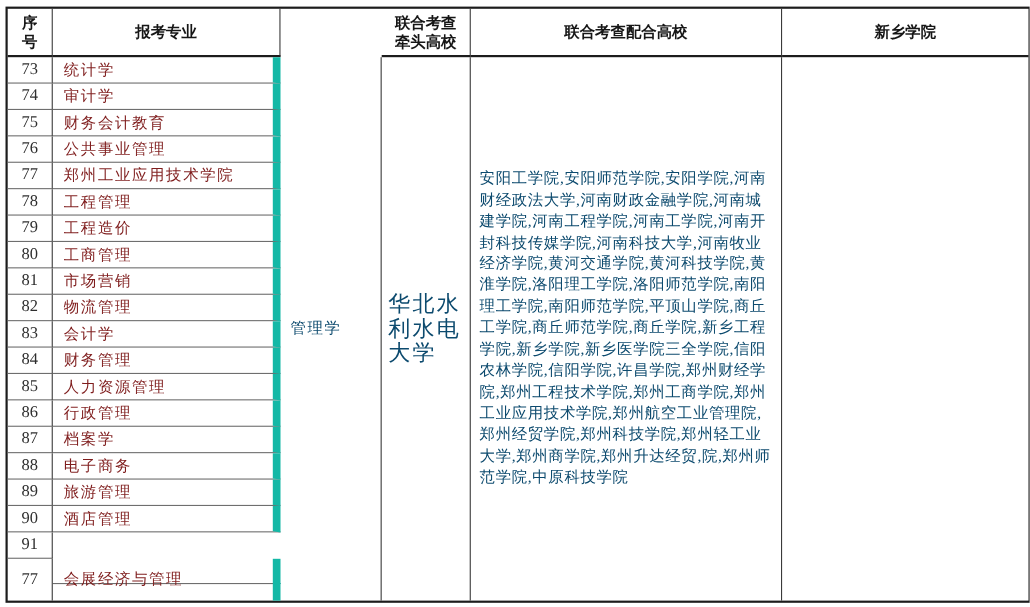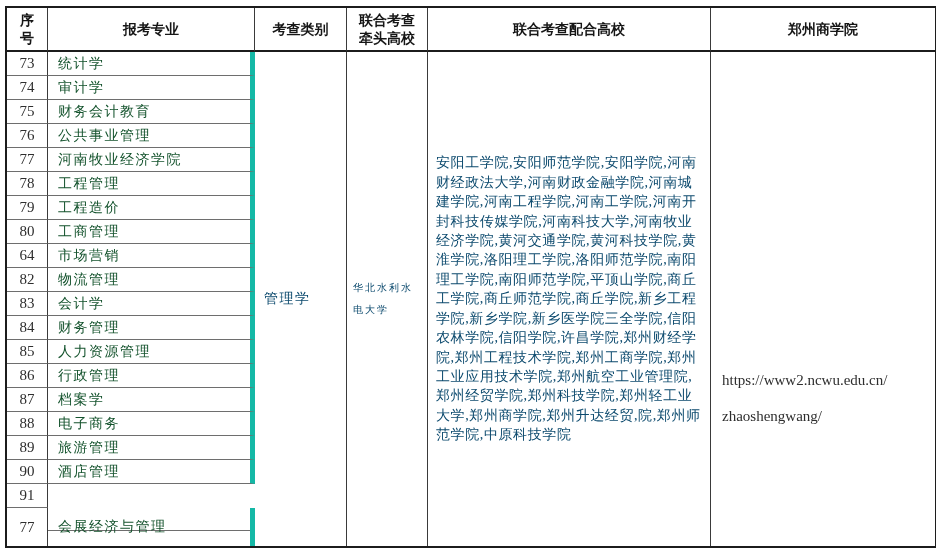--- a/index.html
+++ b/index.html
@@ -47,30 +47,30 @@
     border-bottom: 1px solid #6e6e6e;
     display: flex;
     align-items: center;
     justify-content: center;
     font-family: "Liberation Serif", serif;
     font-size: 15px;
     color: #2e2e2e;
   }
   .mcell {
     grid-column: 2;
-    border-right: 5px solid #14b8a6;
+    border-right: 7px solid #14b8a6;
     border-bottom: 1px solid #6e6e6e;
     display: flex;
     align-items: center;
     justify-content: flex-start;
     padding-left: 10px;
     font-family: "Liberation Serif", serif;
     font-size: 14px;
     letter-spacing: 1.5px;
-    color: #14532d;
+    color: #7f1d1d;
     white-space: nowrap;
     overflow: hidden;
   }
   .lastrow { border-bottom: none; }
   .vmerge {
     grid-row: 2 / span 20;
     border-right: 1px solid #3a3a3a;
     font-family: "Liberation Serif", serif;
     color: #0c4a6e;
   }
@@ -80,21 +80,21 @@
     align-items: center;
     padding-left: 9px;
     font-size: 14px;
     letter-spacing: 1.5px;
   }
   .lead {
     grid-column: 4;
     display: flex;
     align-items: center;
     padding: 0 5px 0 6px;
-    font-size: 10px;
+    font-size: 20px;
     letter-spacing: 2px;
     line-height: 22px;
     word-break: break-all;
   }
   .partners {
     grid-column: 5;
     display: flex;
     align-items: center;
     padding: 0 7px 0 8px;
     font-size: 14px;
@@ -116,43 +116,42 @@
   .url-line + .url-line { margin-top: 16px; }
 </style>
 </head>
 <body>
 
 <div class="page">
   <div class="tbl">
     <div class="hcell" style="grid-column:1">序
 号</div>
     <div class="hcell" style="grid-column:2">报考专业</div>
-    <div class="hcell" style="grid-column:3">考查类别</div>
     <div class="hcell" style="grid-column:5">联合考查配合高校</div>
     <div class="hcell" style="grid-column:4">联合考查
 牵头高校</div>
-    <div class="hcell" style="grid-column:6; border-right:none">郑州商学院</div>
+    <div class="hcell" style="grid-column:6; border-right:none">新乡学院</div>
 
     <div class="ncell" style="grid-row: 2;">73</div>
       <div class="mcell" style="grid-row: 2;">统计学</div>
       <div class="ncell" style="grid-row: 3;">74</div>
       <div class="mcell" style="grid-row: 3;">审计学</div>
       <div class="ncell" style="grid-row: 4;">75</div>
       <div class="mcell" style="grid-row: 4;">财务会计教育</div>
       <div class="ncell" style="grid-row: 5;">76</div>
       <div class="mcell" style="grid-row: 5;">公共事业管理</div>
       <div class="ncell" style="grid-row: 6;">77</div>
-      <div class="mcell" style="grid-row: 6;">河南牧业经济学院</div>
+      <div class="mcell" style="grid-row: 6;">郑州工业应用技术学院</div>
       <div class="ncell" style="grid-row: 7;">78</div>
       <div class="mcell" style="grid-row: 7;">工程管理</div>
       <div class="ncell" style="grid-row: 8;">79</div>
       <div class="mcell" style="grid-row: 8;">工程造价</div>
       <div class="ncell" style="grid-row: 9;">80</div>
       <div class="mcell" style="grid-row: 9;">工商管理</div>
-      <div class="ncell" style="grid-row: 10;">64</div>
+      <div class="ncell" style="grid-row: 10;">81</div>
       <div class="mcell" style="grid-row: 10;">市场营销</div>
       <div class="ncell" style="grid-row: 11;">82</div>
       <div class="mcell" style="grid-row: 11;">物流管理</div>
       <div class="ncell" style="grid-row: 12;">83</div>
       <div class="mcell" style="grid-row: 12;">会计学</div>
       <div class="ncell" style="grid-row: 13;">84</div>
       <div class="mcell" style="grid-row: 13;">财务管理</div>
       <div class="ncell" style="grid-row: 14;">85</div>
       <div class="mcell" style="grid-row: 14;">人力资源管理</div>
       <div class="ncell" style="grid-row: 15;">86</div>
@@ -167,18 +166,14 @@
       <div class="mcell" style="grid-row: 19;">酒店管理</div>
       <div class="ncell" style="grid-row: 20;">91</div>
       <div class="mcell" style="grid-row: 20; margin-top: 46px;">物流工程</div>
       <div class="ncell lastrow" style="grid-row: 21;">77</div>
       <div class="mcell lastrow" style="grid-row: 21;">会展经济与管理</div>
       <div class="vmerge cat">管理学</div>
     <div class="vmerge lead">华北水利水电大学</div>
     <div class="vmerge partners">
       <div>安阳工学院,安阳师范学院,安阳学院,河南财经政法大学,河南财政金融学院,河南城建学院,河南工程学院,河南工学院,河南开封科技传媒学院,河南科技大学,河南牧业经济学院,黄河交通学院,黄河科技学院,黄淮学院,洛阳理工学院,洛阳师范学院,南阳理工学院,南阳师范学院,平顶山学院,商丘工学院,商丘师范学院,商丘学院,新乡工程学院,新乡学院,新乡医学院三全学院,信阳农林学院,信阳学院,许昌学院,郑州财经学院,郑州工程技术学院,郑州工商学院,郑州工业应用技术学院,郑州航空工业管理院,郑州经贸学院,郑州科技学院,郑州轻工业大学,郑州商学院,郑州升达经贸,院,郑州师范学院,中原科技学院</div>
     </div>
-    <div class="vmerge urlcell">
-      <div class="url-line">https://www2.ncwu.edu.cn/</div>
-      <div class="url-line">zhaoshengwang/</div>
-    </div>
   </div>
 </div>
 
 </body></html>

